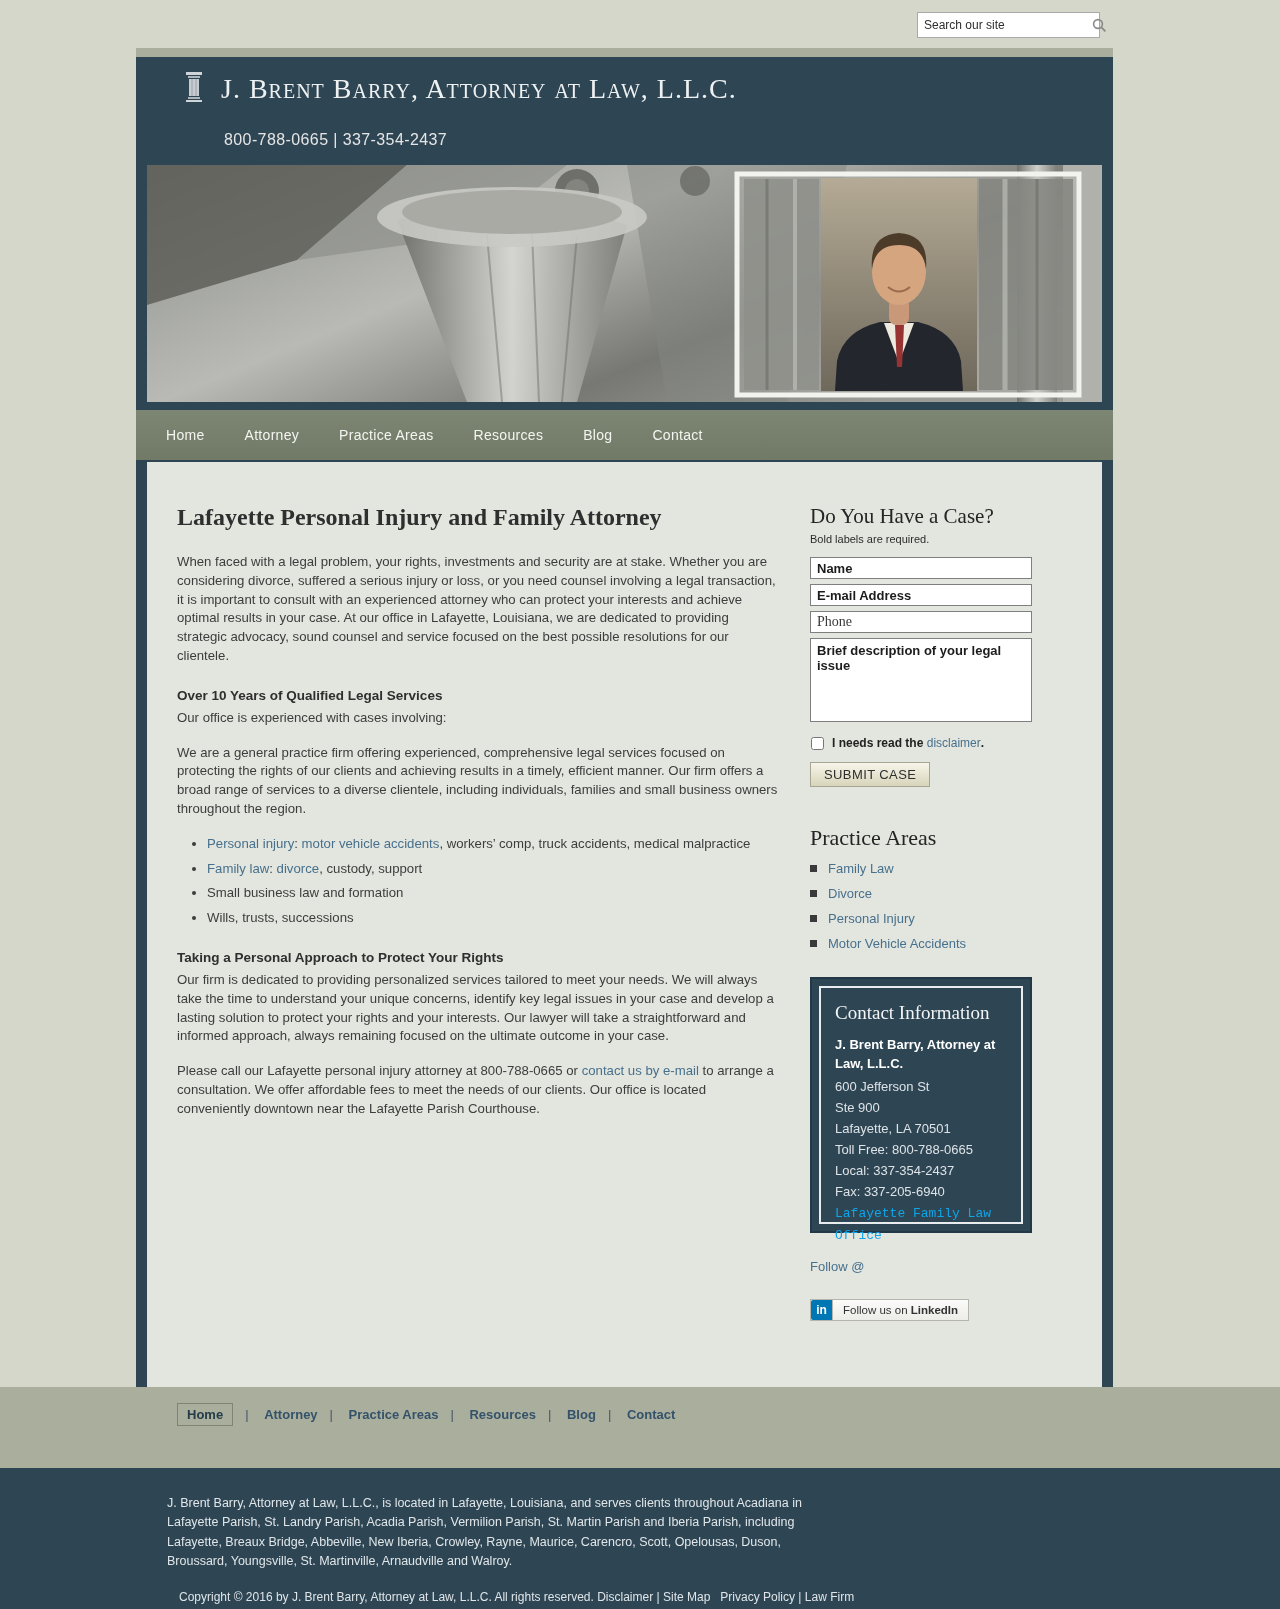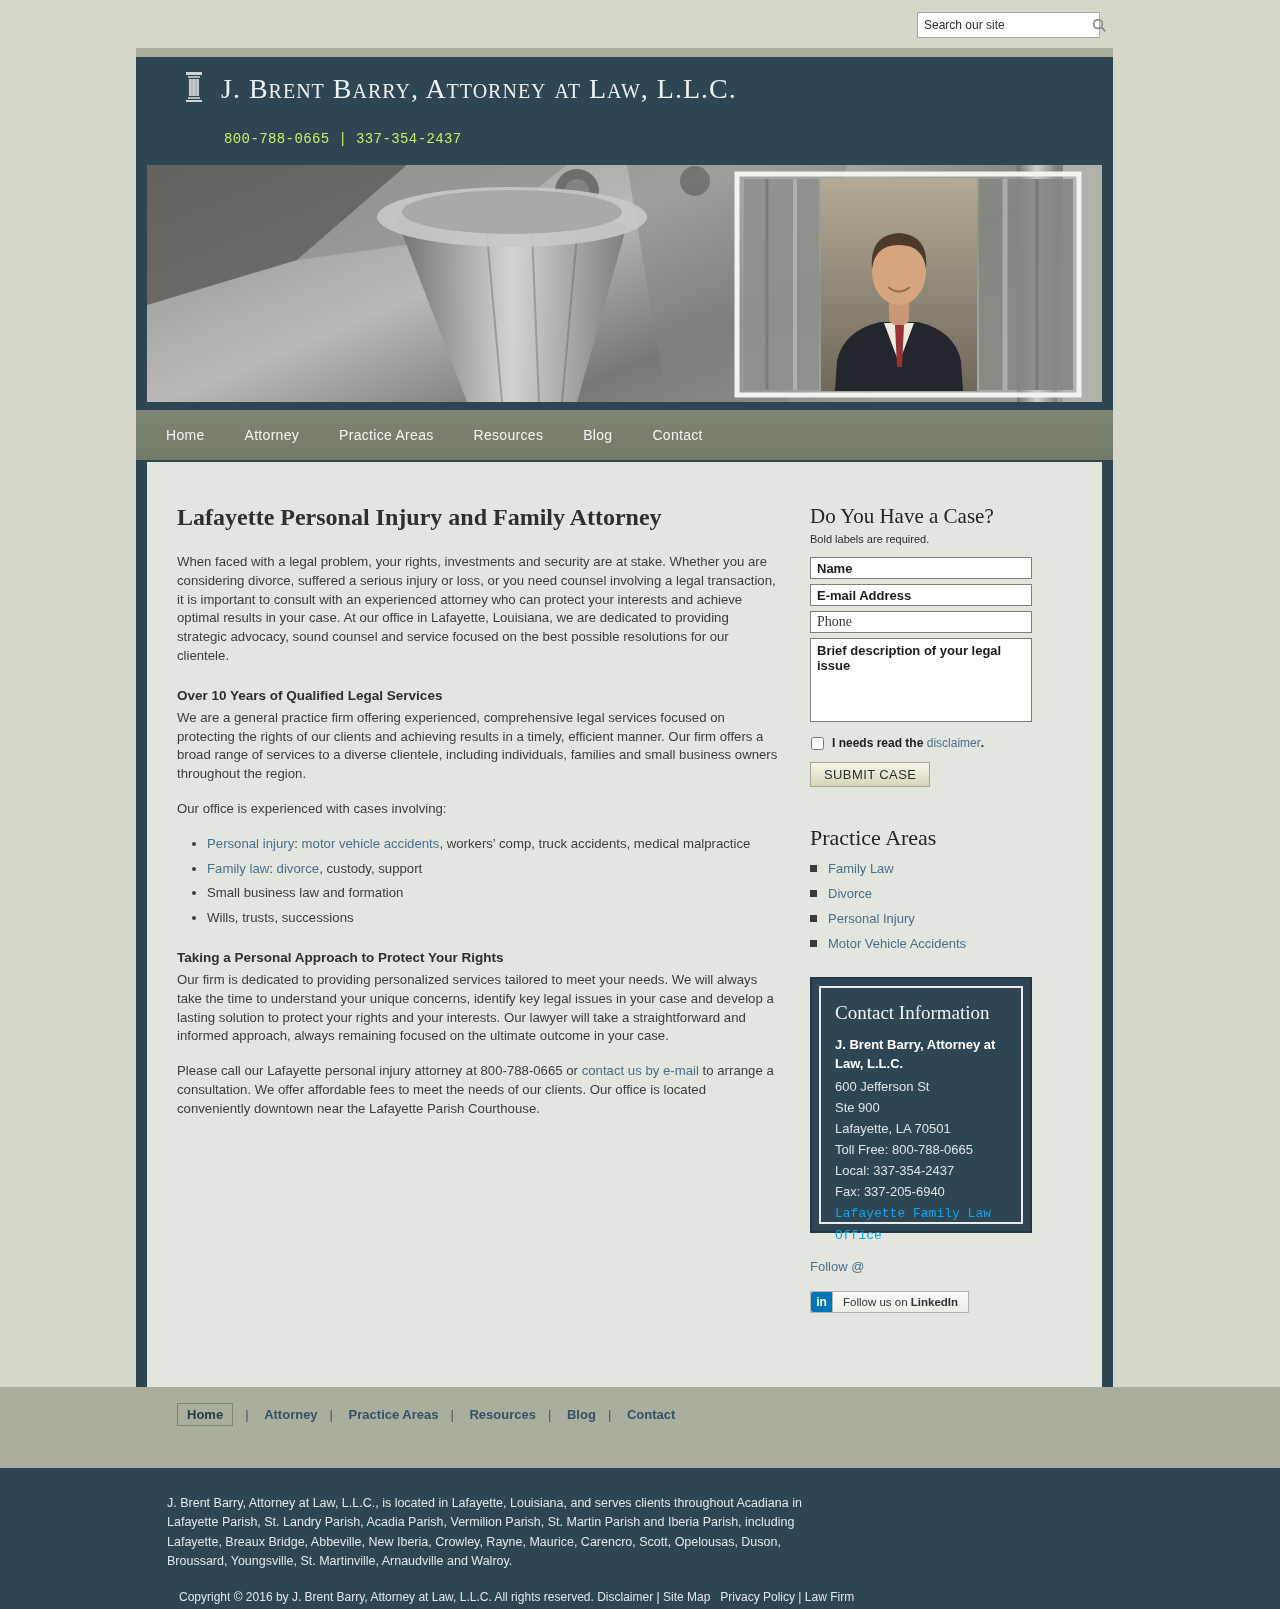--- a/index.html
+++ b/index.html
@@ -34,21 +34,21 @@
   .masthead{ height:108px; position:relative; }
   .brandrow{ position:absolute; left:49px; top:64px; display:flex; align-items:center; }
   .brand-logo{ margin-right:18px; }
   .firm-title{
     font-family:"Liberation Serif", serif; font-variant:small-caps;
     font-size:28px; color:#eef1f2; letter-spacing:1px; font-weight:normal;
     text-decoration:none;
   }
   .phone-line{
     position:absolute; left:88px; top:78px;
-    font-size:14px; color:#bef264; letter-spacing:.4px;font-family:Liberation Mono, monospace;
+    font-size:16px; color:#e5e5e5; letter-spacing:.4px;
   }
   
   .masthead{ height:108px; }
   .brandrow{ top:14px; }
   .phone-line{ top:74px; left:88px; }
 
   
   .hero{ margin:0 11px 8px 11px; height:237px; overflow:hidden; background:#8f908a; }
   .hero svg{ display:block; }
 
@@ -125,21 +125,21 @@
   .contact-title{
     font-family:"Liberation Serif", serif; font-weight:normal;
     font-size:19px; color:#f2f4f5; margin:0 0 12px 0;
   }
   .contact-firm{ font-size:13px; font-weight:bold; color:#ffffff; line-height:1.45; margin:0 0 2px 0; }
   .contact-line{ font-size:13px; color:#dde3e7; line-height:1.62; }
   .contact-inner a{ color:#0ea5e9;font-family:Liberation Mono, monospace; }
 
   .follow-link{ display:inline-block; margin-top:26px; font-size:13px; color:#47708c; }
   .li-btn{
-    margin-top:16px; display:inline-flex; align-items:center; height:22px;
+    margin-top:24px; display:inline-flex; align-items:center; height:22px;
     background:linear-gradient(#fbfbfa,#ececе8); background:linear-gradient(#fbfbfa,#ecece8);
     border:1px solid #b5b5ad; padding:0; cursor:pointer;
   }
   .li-icon{
     width:22px; height:20px; background:#0077b5; color:#fff; font-weight:bold;
     font-size:12px; display:flex; align-items:center; justify-content:center;
     border-right:1px solid #b5b5ad; margin:0; border-radius:2px 0 0 2px;
   }
   .li-text{ font-size:11.5px; color:#333; padding:0 10px; white-space:nowrap; }
   .li-text b{ font-weight:bold; }
@@ -256,23 +256,23 @@
     <a>Contact</a>
   </div>
 
   <div class="content">
     <div class="main-col">
       <h1 class="page-title">Lafayette Personal Injury and Family Attorney</h1>
 
       <p>When faced with a legal problem, your rights, investments and security are at stake. Whether you are considering divorce, suffered a serious injury or loss, or you need counsel involving a legal transaction, it is important to consult with an experienced attorney who can protect your interests and achieve optimal results in your case. At our office in Lafayette, Louisiana, we are dedicated to providing strategic advocacy, sound counsel and service focused on the best possible resolutions for our clientele.</p>
 
       <h3>Over 10 Years of Qualified Legal Services</h3>
+      <p>Our office is experienced with cases involving:</p>
+
       <p>We are a general practice firm offering experienced, comprehensive legal services focused on protecting the rights of our clients and achieving results in a timely, efficient manner. Our firm offers a broad range of services to a diverse clientele, including individuals, families and small business owners throughout the region.</p>
-
-      <p>Our office is experienced with cases involving:</p>
       <ul>
         <li>
           <a>Personal injury</a><span>: </span><a>motor vehicle accidents</a><span>, workers’ comp, truck accidents, medical malpractice</span>
         </li>
         <li>
           <a>Family law</a><span>: </span><a>divorce</a><span>, custody, support</span>
         </li>
         <li><span>Small business law and formation</span></li>
         <li><span>Wills, trusts, successions</span></li>
       </ul>

